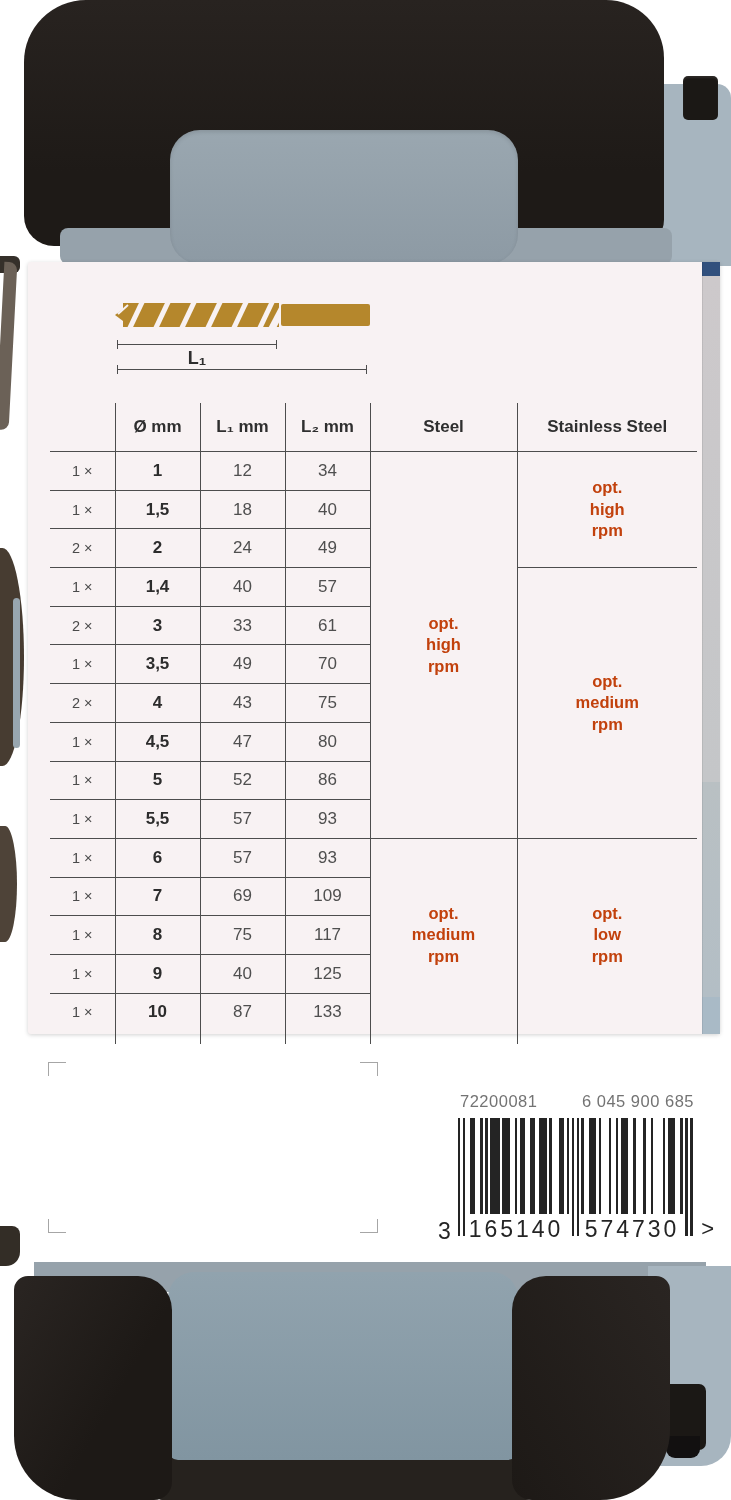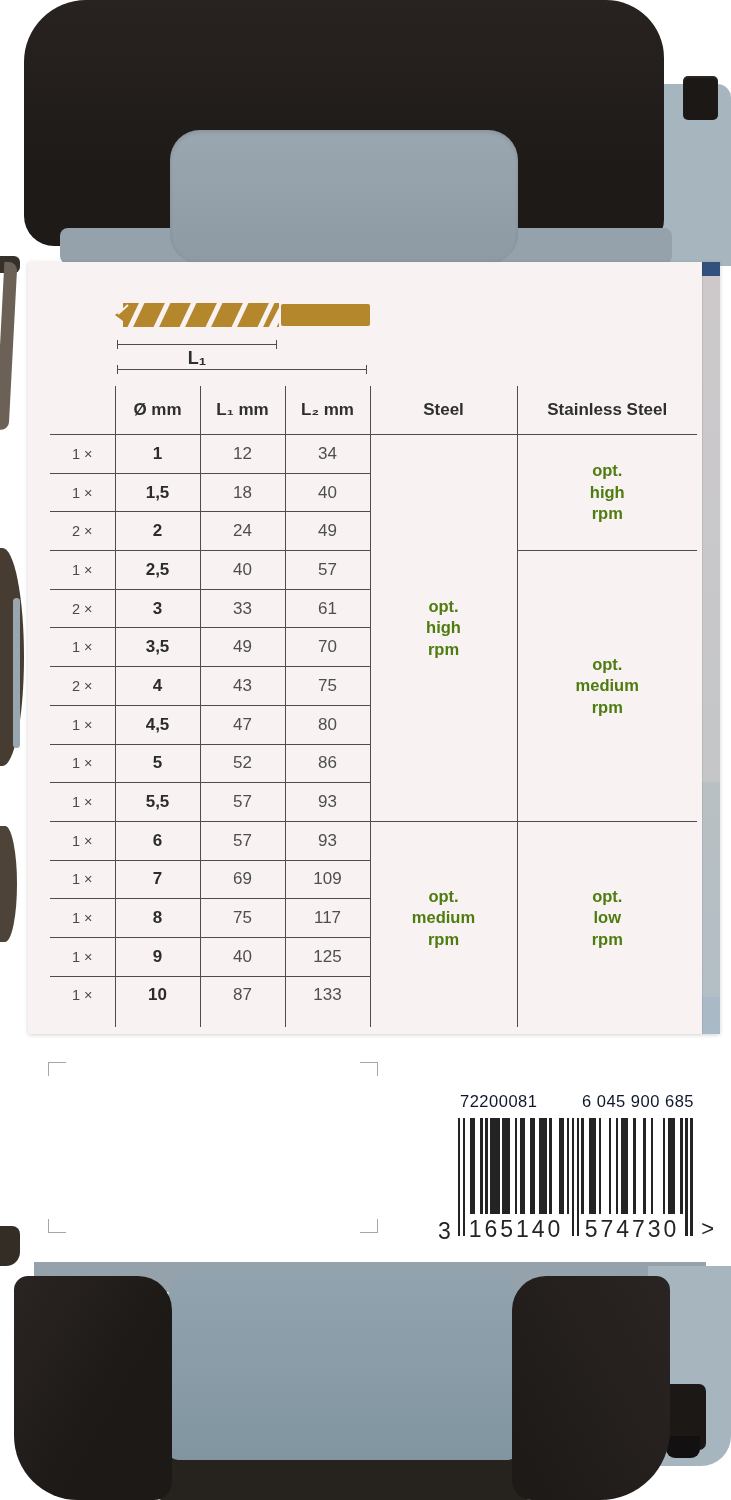--- a/index.html
+++ b/index.html
@@ -55,41 +55,41 @@
   .dim-line{position:absolute;height:1px;background:#4d4d4d;}
   .dim-line::before,.dim-line::after{content:"";position:absolute;top:-4px;width:1px;height:9px;background:#4d4d4d;}
   .dim-line::before{left:0;} .dim-line::after{right:0;}
   .dim-l1{left:89px;top:82px;width:160px;}
   .dim-l2{left:89px;top:107px;width:250px;}
   .dim-label{position:absolute;text-align:center;font-weight:bold;font-size:18px;color:#2e2e2e;}
   .dim-label-l1{left:89px;top:86px;width:160px;}
   .dim-label-l2{left:89px;top:111px;width:250px;}
 
   
-  .spec-table{position:absolute;left:22px;top:124px;border-collapse:collapse;table-layout:fixed;width:647px;}
+  .spec-table{position:absolute;left:22px;top:141px;border-collapse:collapse;table-layout:fixed;width:647px;}
   .spec-table th,.spec-table td{padding:0;text-align:center;vertical-align:middle;}
   .bL{border-left:1px solid #4d4d4d;}
   .bB{border-bottom:1px solid #4d4d4d;}
   .spec-table thead th{height:48px;font-size:17px;font-weight:bold;color:#2f2f2f;}
   .spec-table tbody td{height:37.7px;font-size:17px;color:#4f4f4f;}
   .spec-table td.qty{font-size:14.5px;color:#4a4a4a;}
   .spec-table td.dia{font-weight:bold;color:#2c2c2c;}
-  .spec-table td.rpm{font-weight:bold;color:#4d7c0f;font-size:16.5px;line-height:1.3;white-space:pre-line;}
+  .spec-table td.rpm{font-weight:bold;color:#c2410c;font-size:16.5px;line-height:1.3;white-space:pre-line;}
   .spec-table tr.stub td{height:13px;}
 
   
   .cm{position:absolute;width:17px;height:13px;}
   .cm-tl{left:20px;top:800px;border-left:1px solid #a6a6a6;border-top:1px solid #a6a6a6;}
   .cm-tr{left:332px;top:800px;border-right:1px solid #a6a6a6;border-top:1px solid #a6a6a6;}
   .cm-bl{left:20px;top:957px;border-left:1px solid #a6a6a6;border-bottom:1px solid #a6a6a6;}
   .cm-br{left:332px;top:957px;border-right:1px solid #a6a6a6;border-bottom:1px solid #a6a6a6;}
 
   
   .barcode{position:absolute;left:430px;top:830px;width:236px;}
-  .bc-codes{display:flex;justify-content:space-between;font-size:16.5px;color:#0f172a;height:22px;
+  .bc-codes{display:flex;justify-content:space-between;font-size:16.5px;color:#737373;height:22px;
     letter-spacing:.5px;padding:0 0 0 2px;}
   .bc-bars{display:flex;align-items:flex-start;height:118px;margin-top:4px;}
   .bc-mod{flex:0 0 2.484px;height:96px;}
   .bc-mod.on{background:#242424;}
   .bc-mod.guard{height:118px;}
   .bc-digits{position:relative;height:30px;margin-top:-20px;font-size:23px;color:#242424;}
   .bc-g{position:absolute;top:0;width:100px;text-align:center;letter-spacing:3px;}
   .bc-g1{left:8px;} .bc-g2{left:124px;}
   .bc-prefix{position:absolute;left:-20px;top:2px;}
   .bc-suffix{position:absolute;right:-20px;top:0;font-size:22px;}
@@ -181,21 +181,21 @@
             <td class="val bL bB">40</td>
           </tr>
           <tr>
             <td class="qty bB">2 ×</td>
             <td class="dia bL bB">2</td>
             <td class="val bL bB">24</td>
             <td class="val bL bB">49</td>
           </tr>
           <tr>
             <td class="qty bB">1 ×</td>
-            <td class="dia bL bB">2,5</td>
+            <td class="dia bL bB">1,4</td>
             <td class="val bL bB">40</td>
             <td class="val bL bB">57</td>
             <td class="rpm bL bB" rowspan="7">opt.
 medium
 rpm</td>
           </tr>
           <tr>
             <td class="qty bB">2 ×</td>
             <td class="dia bL bB">3</td>
             <td class="val bL bB">33</td>

